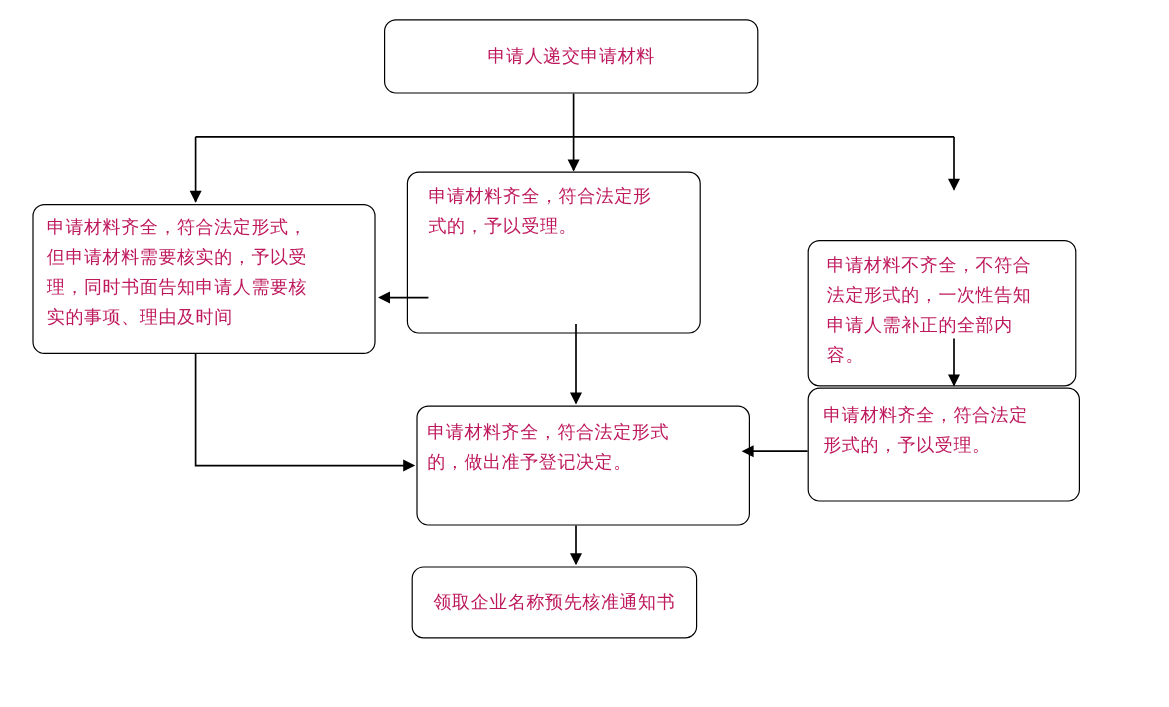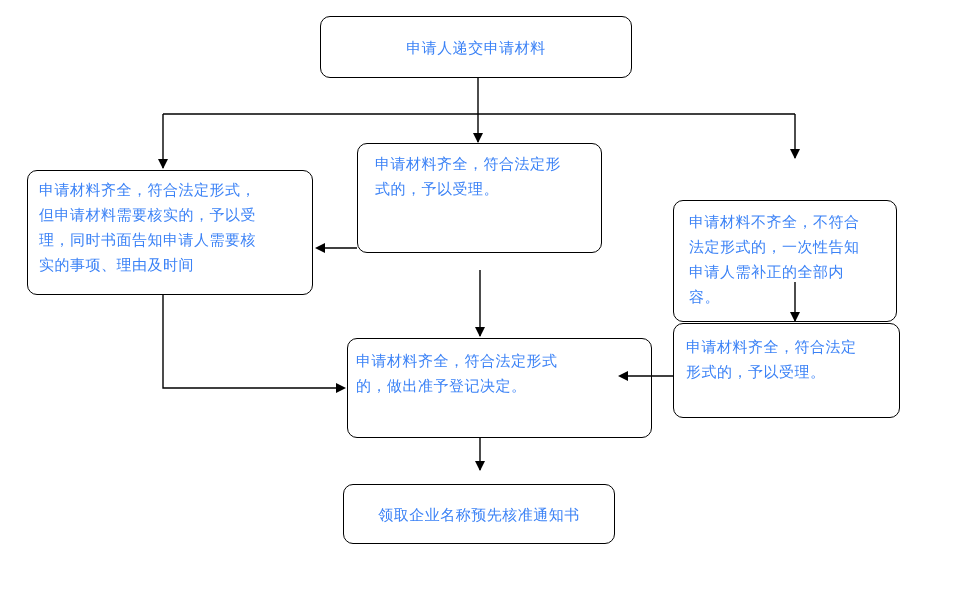--- a/index.html
+++ b/index.html
@@ -6,21 +6,21 @@
     margin: 0;
     padding: 0;
     background: #ffffff;
   }
   .canvas {
     position: relative;
     width: 974px;
     height: 589px;
     background: #ffffff;
     font-family: "Liberation Sans", sans-serif;
-    color: #3b82f6;
+    color: #be185d;
     overflow: hidden;
   }
   svg.wires {
     position: absolute;
     left: 0;
     top: 0;
     width: 974px;
     height: 589px;
     pointer-events: none;
     z-index: 2;
@@ -39,25 +39,25 @@
   }
   .node.centered {
     display: flex;
     align-items: center;
     justify-content: center;
     white-space: nowrap;
     text-align: center;
   }
   #node-start     { left: 320px; top: 16px;  width: 312px; height: 62px; }
   #node-verify    { left: 27px;  top: 170px; width: 286px; height: 125px; padding: 6px 6px 12px 11px; }
-  #node-accept    { left: 357px; top: 143px; width: 245px; height: 110px; padding: 7px 6px 0 17px; }
+  #node-accept    { left: 339px; top: 143px; width: 245px; height: 135px; padding: 7px 6px 0 17px; }
   #node-incomplete{ left: 673px; top: 160px; width: 224px; height: 122px; padding: 8px 6px 0 15px; margin-top: 40px; }
   #node-resubmit  { left: 673px; top: 323px; width: 227px; height: 95px; padding: 10px 6px 0 12px; }
-  #node-decision  { left: 347px; top: 338px; width: 305px; height: 100px; padding: 9px 6px 0 8px; }
-  #node-end       { left: 343px; top: 484px; width: 272px; height: 60px; text-align: center; }
+  #node-decision  { left: 347px; top: 338px; width: 278px; height: 100px; padding: 9px 6px 0 8px; }
+  #node-end       { left: 343px; top: 472px; width: 238px; height: 60px; text-align: center; }
 </style>
 </head>
 <body>
 
 <div class="canvas">
 
   <svg class="wires" viewBox="0 0 974 589" fill="none" stroke="#000000" stroke-width="1.4">
 
     <g>
       <path d="M478 78 V142"></path>

